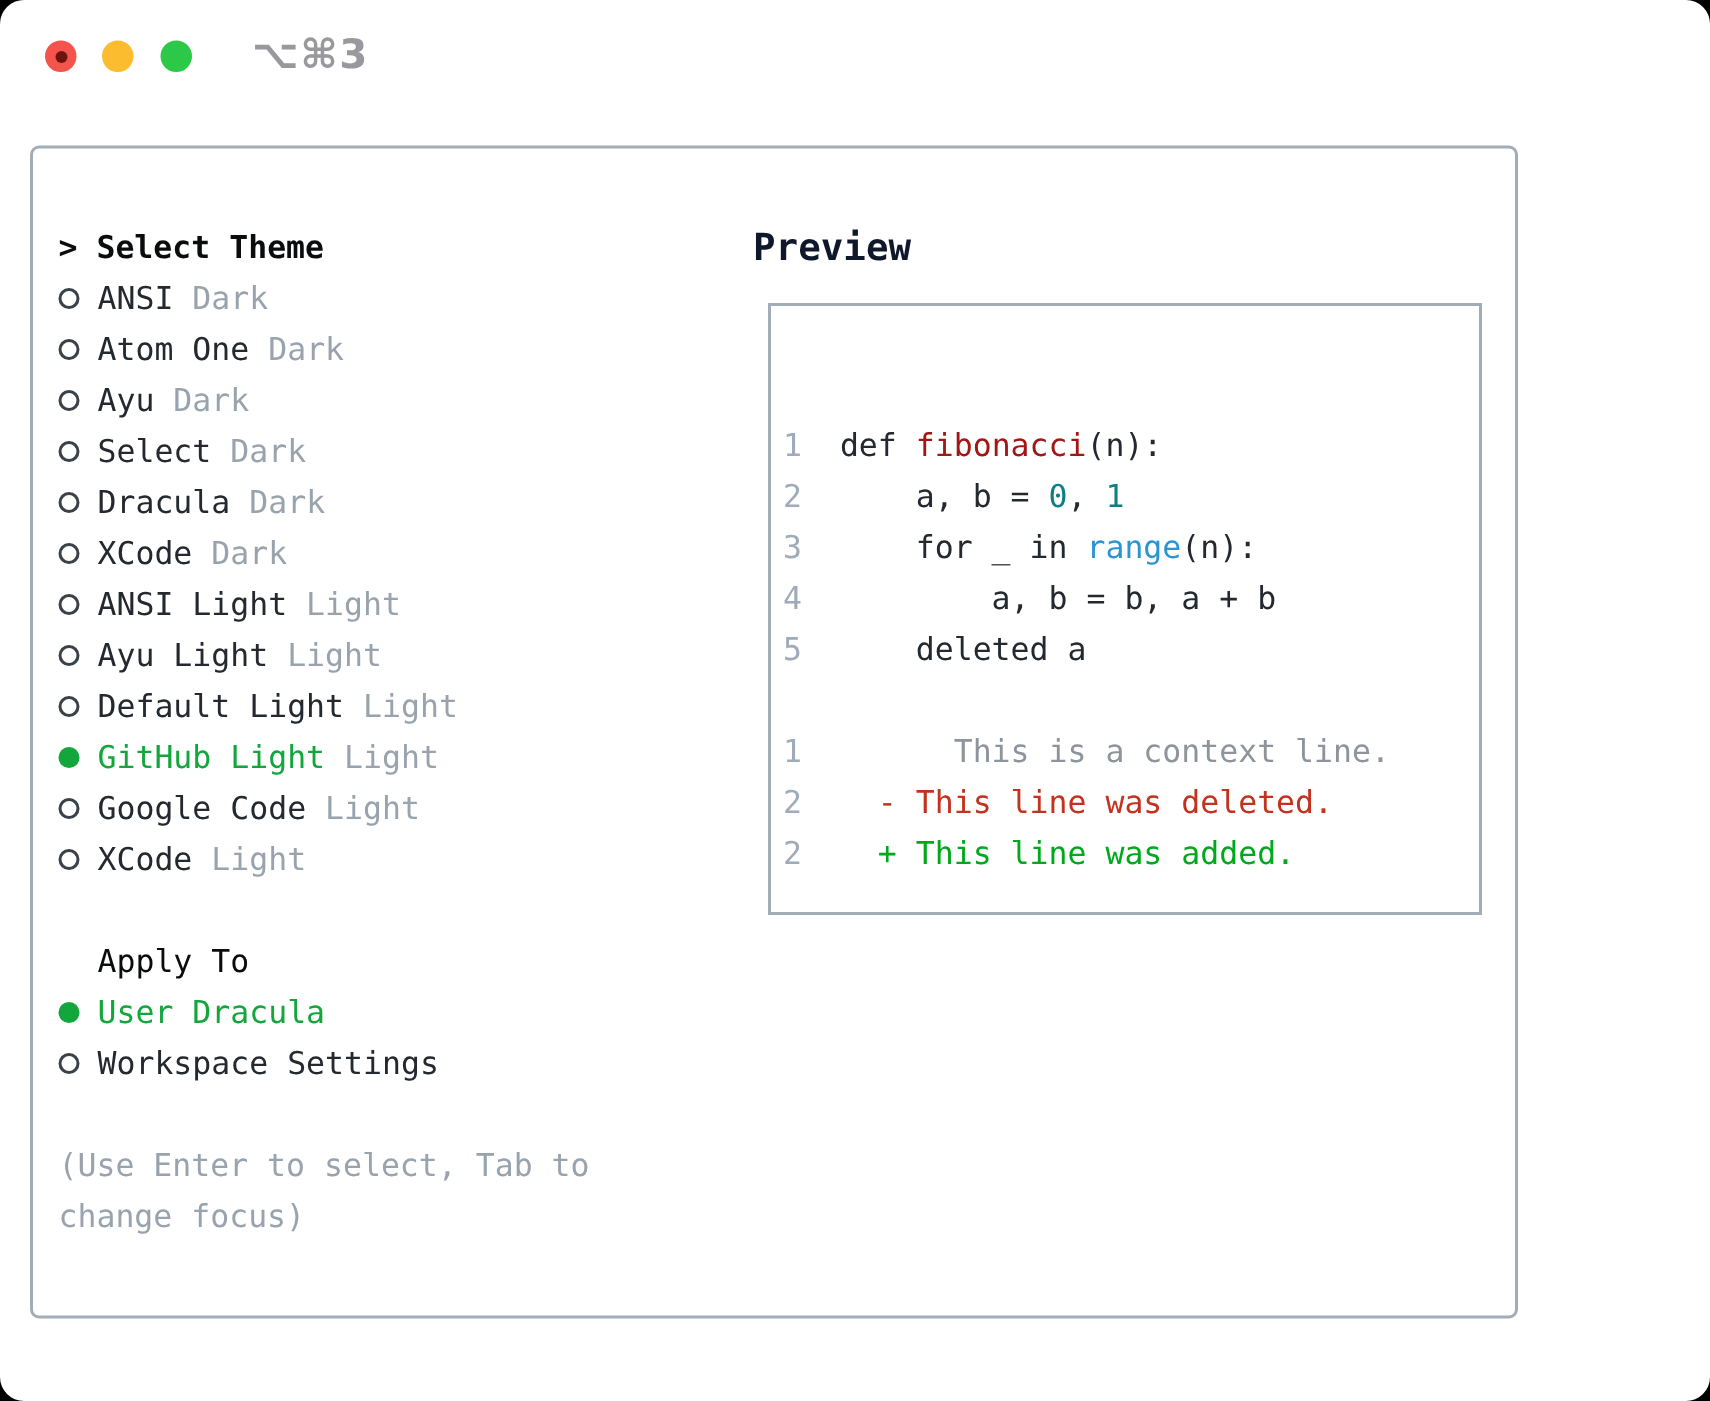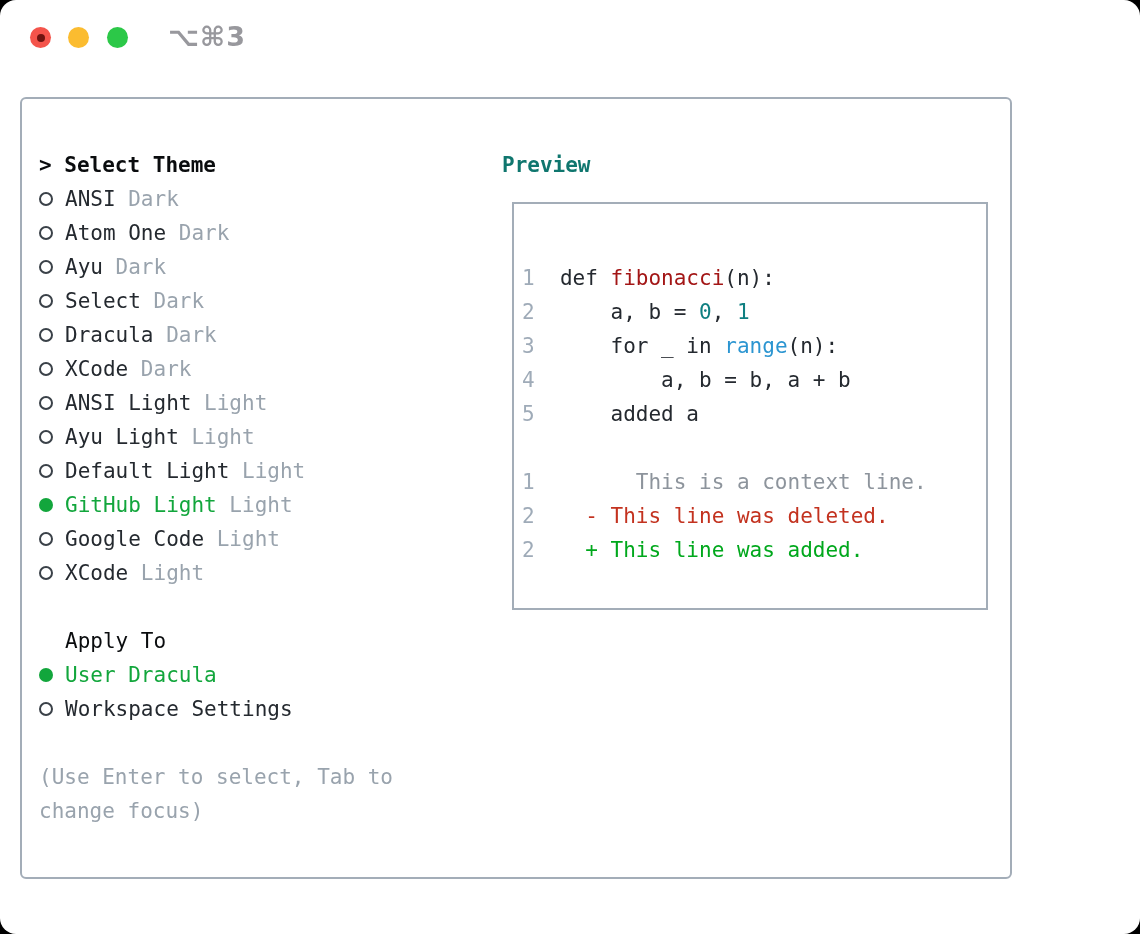--- a/index.html
+++ b/index.html
@@ -100,34 +100,34 @@
   .selected-label { color: var(--green); }
   .apply-hdr { padding-left: 26px; color: #0a0c0e; }
   .hint { color: var(--muted); }
   
   .preview-label {
     position: absolute;
     left: 480px;
     top: 49px;
     height: 34px;
     line-height: 34px;
-    font-size: 21px;
+    font-size: 25px;
     font-weight: bold;
-    color: #0f766e;
+    color: #0f172a;
   }
   .preview-box {
     position: absolute;
     left: 490px;
     top: 103px;
     width: 476px;
     height: 408px;
     border: 2px solid var(--border);
     box-sizing: border-box;
     background: #fff;
-    padding: 57px 0 0 8px;
+    padding: 76px 0 0 8px;
     overflow: hidden;
   }
   .code-line {
     height: 34px;
     line-height: 34px;
     font-size: 21px;
     white-space: pre;
     color: var(--text);
   }
   .lnum    { color: var(--lnum); }
@@ -189,21 +189,21 @@
     </div>
 
     <div class="preview-label">Preview</div>
 
     <div class="preview-box">
       <div id="code-block">
           <div class="code-line"><span class="lnum">1  </span><span class="c-code">def </span><span class="c-func">fibonacci</span><span class="c-code">(n):</span></div>
           <div class="code-line"><span class="lnum">2  </span><span class="c-code">    a, b = </span><span class="c-num">0</span><span class="c-code">, </span><span class="c-num">1</span></div>
           <div class="code-line"><span class="lnum">3  </span><span class="c-code">    for _ in </span><span class="c-builtin">range</span><span class="c-code">(n):</span></div>
           <div class="code-line"><span class="lnum">4  </span><span class="c-code">        a, b = b, a + b</span></div>
-          <div class="code-line"><span class="lnum">5  </span><span class="c-code">    added a</span></div>
+          <div class="code-line"><span class="lnum">5  </span><span class="c-code">    deleted a</span></div>
           <div class="code-line"><span class="lnum">   </span></div>
           <div class="code-line"><span class="lnum">1  </span><span class="c-ctx">      This is a context line.</span></div>
           <div class="code-line"><span class="lnum">2  </span><span class="c-del">  - This line was deleted.</span></div>
           <div class="code-line"><span class="lnum">2  </span><span class="c-add">  + This line was added.</span></div>
         </div>
     </div>
 
   </div>
 </div>
 

